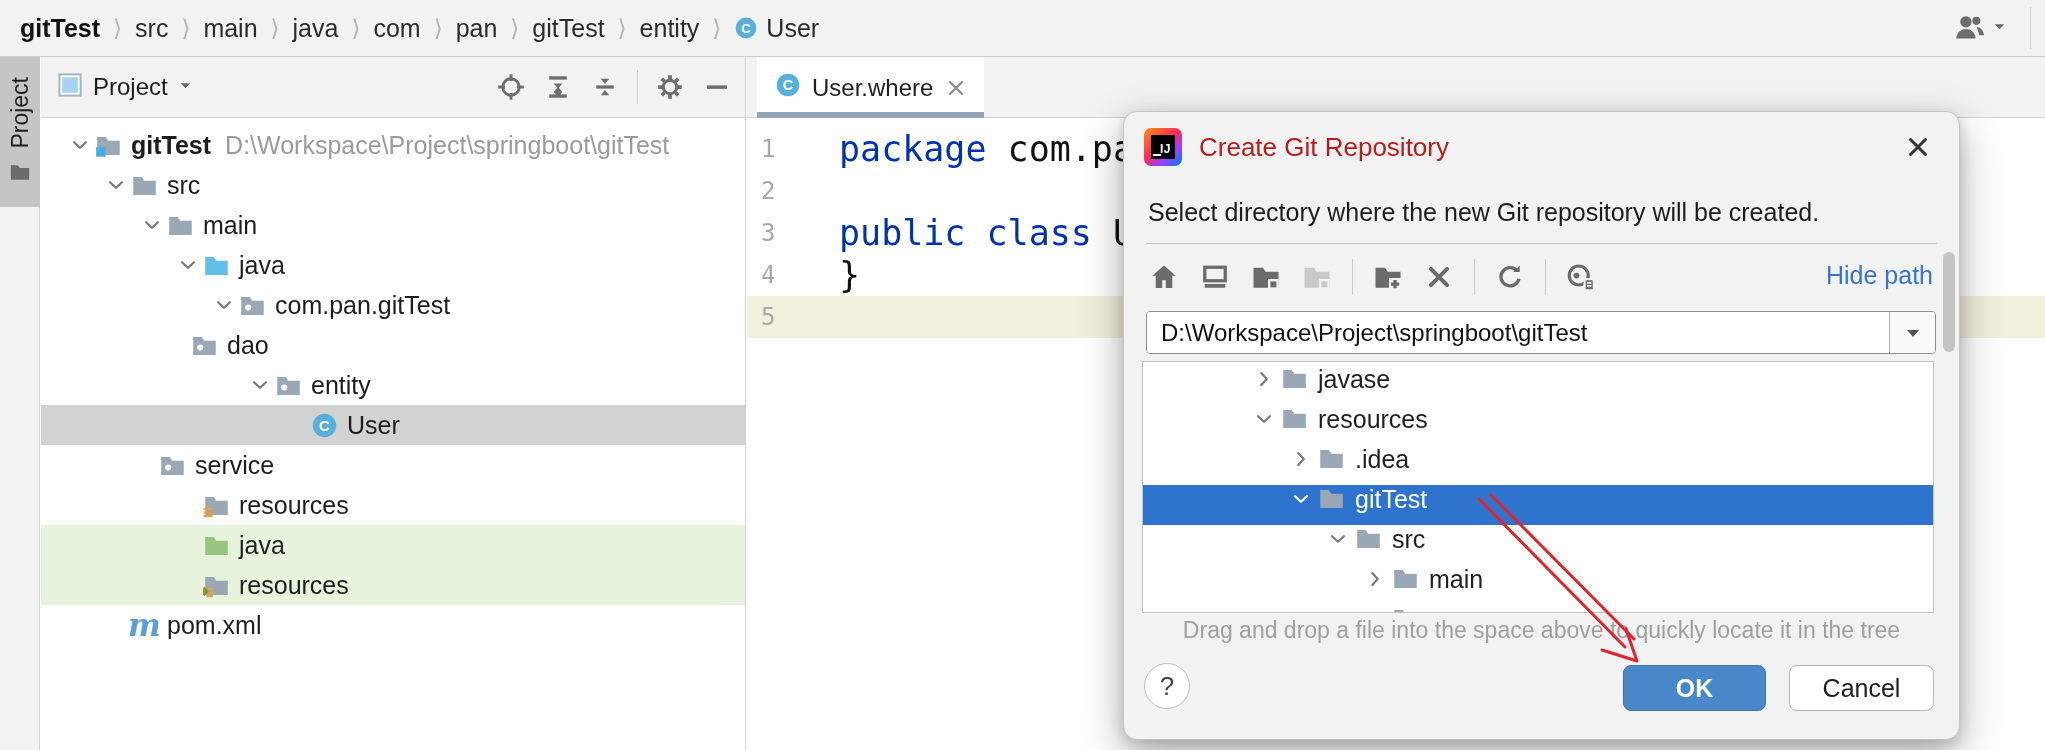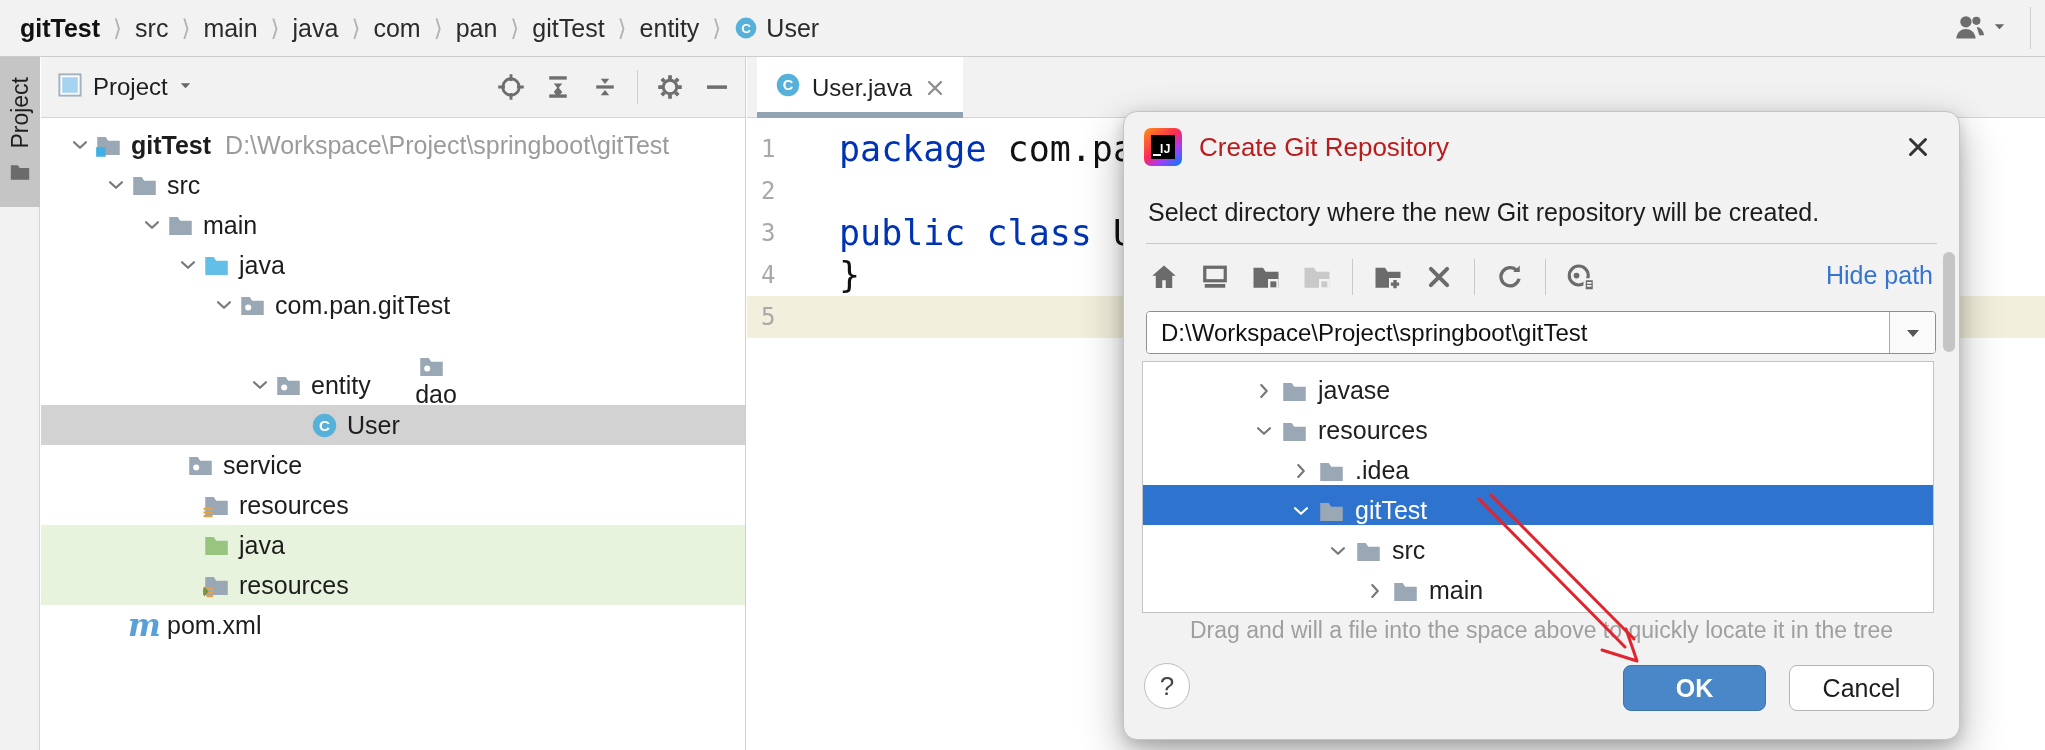--- a/index.html
+++ b/index.html
@@ -86,21 +86,21 @@
   .tb-div{width:1px;height:36px;background:#c9c9c9;}
   .hide-path{position:absolute;right:26px;top:149px;font-size:25px;color:var(--link-blue,#3574cf);cursor:pointer;}
   .combo{position:absolute;left:22px;top:199px;width:790px;height:43px;background:#fff;
          border:1px solid #8f8f8f;border-radius:4px;display:flex;align-items:stretch;overflow:hidden;}
   .combo input{flex:1;border:none;outline:none;font-size:24px;padding:0 14px;color:#111;
          font-family:"Liberation Sans",sans-serif;background:#fff;}
   .combo-btn{width:46px;flex:none;border-left:1px solid #adadad;background:#fafafa;display:flex;
          align-items:center;justify-content:center;cursor:pointer;}
   .dlg-tree{position:absolute;left:18px;top:249px;width:792px;height:252px;background:#fff;
          border:1px solid #c3c3c3;overflow:hidden;font-size:25px;padding-top:3px;}
-  .drow{height:40px;display:flex;align-items:flex-end;cursor:pointer;white-space:nowrap;}
+  .drow{height:40px;display:flex;align-items:flex-start;cursor:pointer;white-space:nowrap;}
   .drow.selected{background:var(--selection-blue,#2e74cf);color:#fff;}
   .drow.selected .chev{color:#fff;}
   .drow .chev{width:34px;}
   .drow .ticon{margin-right:10px;}
   .dlg-scroll{position:absolute;right:4px;top:140px;width:12px;height:100px;background:#c5c5c5;border-radius:6px;}
   .dlg-hint{position:absolute;left:0;right:0;top:505px;text-align:center;font-size:23px;color:#9f9f9f;}
   .help-btn{position:absolute;left:20px;top:551px;width:46px;height:46px;border:1px solid #bdbdbd;
          border-radius:50%;background:#fff;display:flex;align-items:center;justify-content:center;
          font-size:26px;color:#444;cursor:pointer;}
   .btn{position:absolute;top:553px;height:46px;border-radius:8px;display:flex;align-items:center;
@@ -298,21 +298,21 @@
             </svg>
           </span>
           <span class="ticon">
             <svg xmlns="http://www.w3.org/2000/svg" viewBox="0 0 24 24" width="27" height="27">
               <path d="M2 4.5h7.6l2.1 3.2H22v12.8H2z" fill="#9aa7b4"></path>
               <circle cx="8.2" cy="13.8" r="2.7" fill="#fff"></circle>
             </svg>
           </span>
           <span class="tlabel">com.pan.gitTest</span>
         </div>
-        <div class="prow" style="padding-left: 86px; flex-direction: column;">
+        <div class="prow" style="padding-left: 120px;">
           <span class="chev"></span>
           <span class="ticon">
             <svg xmlns="http://www.w3.org/2000/svg" viewBox="0 0 24 24" width="27" height="27">
               <path d="M2 4.5h7.6l2.1 3.2H22v12.8H2z" fill="#9aa7b4"></path>
               <circle cx="8.2" cy="13.8" r="2.7" fill="#fff"></circle>
             </svg>
           </span>
           <span class="tlabel">dao</span>
         </div>
         <div class="prow" style="padding-left: 204px;">
@@ -332,21 +332,21 @@
         <div class="prow selgray" style="padding-left: 240px;">
           <span class="chev"></span>
           <span class="ticon">
             <svg xmlns="http://www.w3.org/2000/svg" viewBox="0 0 24 24" width="27" height="27">
               <circle cx="12" cy="12" r="10.4" fill="#55b1d9"></circle>
               <text x="12" y="16.9" text-anchor="middle" font-size="13.5" font-weight="bold" font-family="Liberation Sans, sans-serif" fill="#fff">C</text>
             </svg>
           </span>
           <span class="tlabel">User</span>
         </div>
-        <div class="prow" style="padding-left: 116px;">
+        <div class="prow" style="padding-left: 88px;">
           <span class="chev"></span>
           <span class="ticon">
             <svg xmlns="http://www.w3.org/2000/svg" viewBox="0 0 24 24" width="27" height="27">
               <path d="M2 4.5h7.6l2.1 3.2H22v12.8H2z" fill="#9aa7b4"></path>
               <circle cx="8.2" cy="13.8" r="2.7" fill="#fff"></circle>
             </svg>
           </span>
           <span class="tlabel">service</span>
         </div>
         <div class="prow" style="padding-left: 132px;">
@@ -394,21 +394,21 @@
       </div>
   </div>
 
   <div class="editor">
     <div class="tabstrip">
       <div class="tab">
         <span id="tab-icon"><svg xmlns="http://www.w3.org/2000/svg" viewBox="0 0 24 24" width="26" height="26">
               <circle cx="12" cy="12" r="10.4" fill="#55b1d9"></circle>
               <text x="12" y="16.9" text-anchor="middle" font-size="13.5" font-weight="bold" font-family="Liberation Sans, sans-serif" fill="#fff">C</text>
             </svg></span>
-        <span>User.java</span>
+        <span>User.where</span>
         <span class="tab-close" id="tab-close">
             <svg xmlns="http://www.w3.org/2000/svg" viewBox="0 0 24 24" width="24" height="24">
               <path d="M6 6l12 12M18 6L6 18" stroke="currentColor" stroke-width="2.4" stroke-linecap="round"></path>
             </svg>
           </span>
       </div>
     </div>
     <div class="gutter-col"></div>
     <div class="editor-body" id="editor-body">
         <div class="cline">
@@ -599,21 +599,21 @@
           <span class="chev"></span>
           <span class="ticon">
             <svg xmlns="http://www.w3.org/2000/svg" viewBox="0 0 24 24" width="27" height="27">
               <path d="M2 4.5h7.6l2.1 3.2H22v12.8H2z" fill="#9aa7b4"></path>
             </svg>
           </span>
           <span class="tlabel"></span>
         </div>
       </div>
     <div class="dlg-scroll"></div>
-    <div class="dlg-hint">Drag and will a file into the space above to quickly locate it in the tree</div>
+    <div class="dlg-hint">Drag and drop a file into the space above to quickly locate it in the tree</div>
     <div class="help-btn">?</div>
     <div class="btn btn-cancel">Cancel</div>
     <div class="btn btn-ok">OK</div>
   </div>
 
   <svg class="arrow-overlay">
     <g stroke="var(--arrow-red,#e2242e)" stroke-width="3" fill="none" stroke-linecap="round" stroke-linejoin="round">
       <line x1="1479" y1="499" x2="1625" y2="647"></line>
       <line x1="1491" y1="495" x2="1634" y2="639"></line>
       <polyline points="1602,650 1637,661 1626,629"></polyline>

